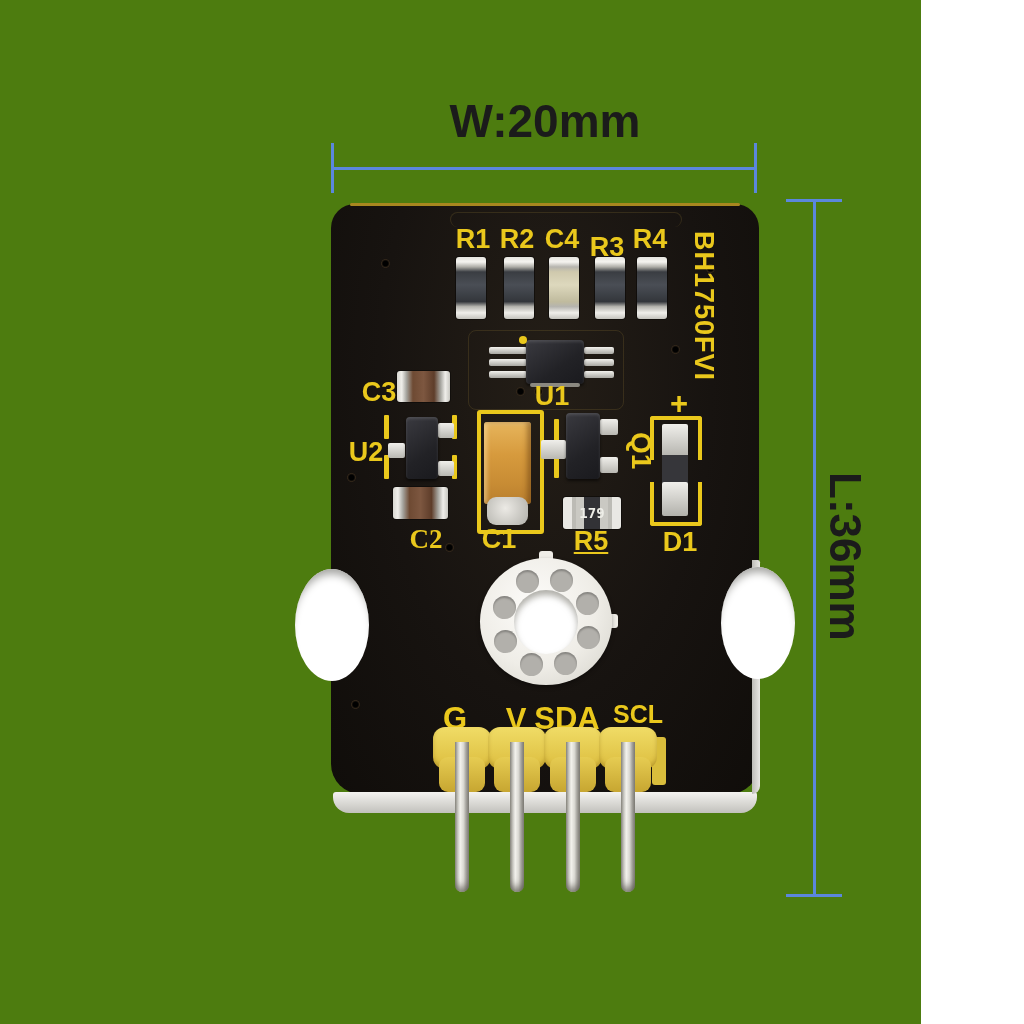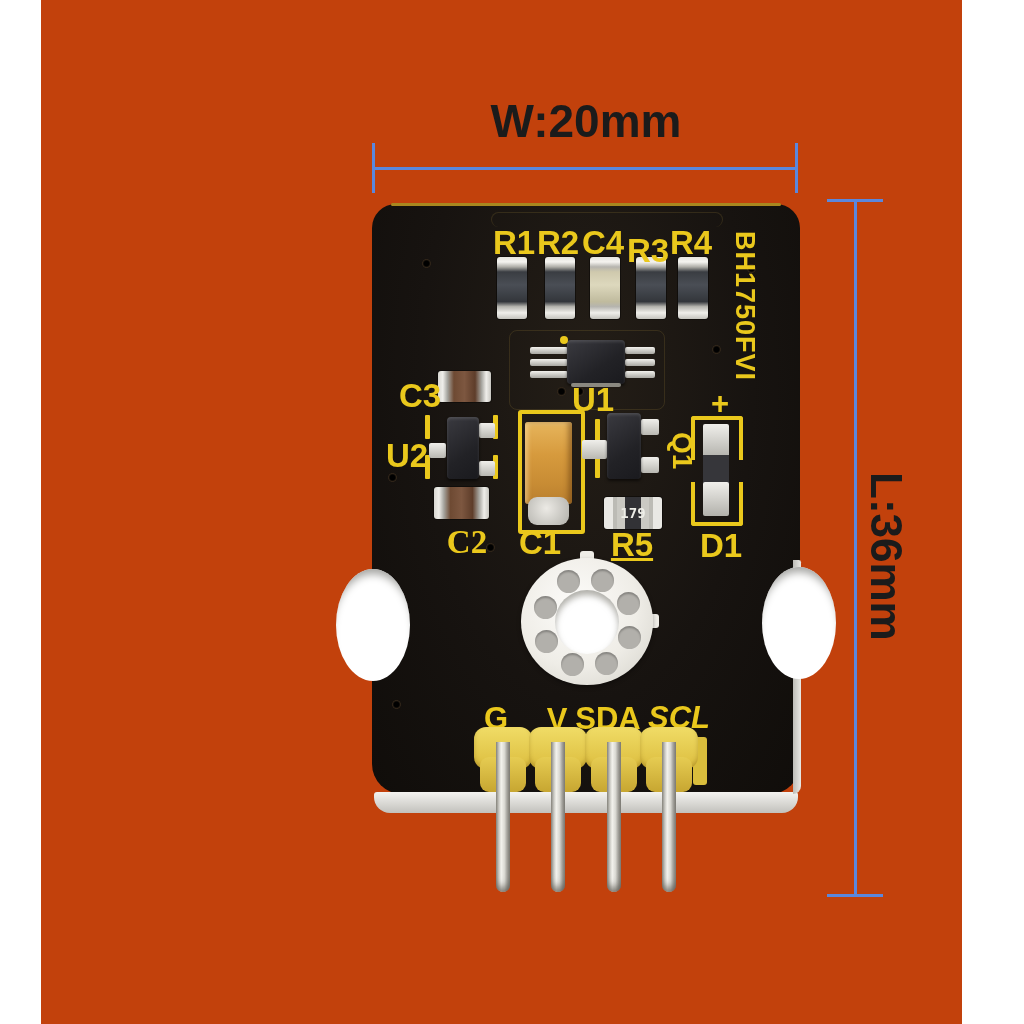--- a/index.html
+++ b/index.html
@@ -1,17 +1,17 @@
 <!DOCTYPE html>
 <html><head>
 <meta charset="utf-8">
 <style>
   html,body{margin:0;padding:0;background:#fff;}
-  .canvas{position:relative;width:921px;height:1024px;background:#c2410c;
-          font-family:"Liberation Sans",sans-serif;overflow:hidden;margin-left:41px;}
+  .canvas{position:relative;width:921px;height:1024px;background:#4d7c0f;
+          font-family:"Liberation Sans",sans-serif;overflow:hidden;}
 
   
   .dimlabel{position:absolute;color:#1b1b1b;font-weight:700;}
   #wlabel{left:331px;top:94px;width:428px;text-align:center;font-size:46px;letter-spacing:0;}
   #llabel{left:820px;top:472px;font-size:44px;writing-mode:vertical-rl;}
   .dline{position:absolute;background:#5b87dd;}
   #wline{left:331px;top:167px;width:426px;height:3px;}
   #wline::before,#wline::after{content:"";position:absolute;width:3px;height:50px;top:-24px;background:#5b87dd;}
   #wline::before{left:0}#wline::after{right:0}
   #lline{left:813px;top:199px;width:3px;height:698px;}
@@ -27,21 +27,21 @@
        background:linear-gradient(180deg,#f4f3f0,#c2c1bc);border-radius:3px 3px 16px 16px;z-index:2;}
   .right-edge{position:absolute;left:752px;top:560px;width:8px;height:234px;
        background:linear-gradient(90deg,#bdbcb7,#e9e8e4);border-radius:0 4px 14px 0;z-index:2;}
   .notch{position:absolute;width:74px;height:112px;background:#fff;border-radius:50%;z-index:3;
        box-shadow:inset 0 10px 8px -5px #a5a5a2;}
   #notch-left{left:295px;top:569px;}
   #notch-right{left:721px;top:567px;}
   .trace{position:absolute;border:1px solid rgba(190,160,70,.16);border-radius:8px;z-index:1;}
 
   
-  .lbl{position:absolute;color:#eac81c;font-weight:700;font-size:33px;transform:translateX(-50%);z-index:3;white-space:nowrap;}
+  .lbl{position:absolute;color:#eac81c;font-weight:700;font-size:27px;transform:translateX(-50%);z-index:3;white-space:nowrap;}
   .lbl.vert{transform:none;writing-mode:vertical-rl;}
   .silkbar{position:absolute;width:5px;background:#eac81c;border-radius:1px;z-index:2;}
 
   
   .res{position:absolute;width:30px;height:62px;border-radius:3px;z-index:2;
        box-shadow:0 0 0 1px rgba(0,0,0,.4);
        background:linear-gradient(180deg,#e6e5e0 0%,#f4f3ef 8%,#aeada7 16%,#3a3d42 24%,#4a4e55 45%,#33363b 72%,#b5b4ae 80%,#efeeea 90%,#c4c3bd 100%);}
   .res.cap{background:linear-gradient(180deg,#e6e5e0 0%,#f4f3ef 8%,#b5b4ae 16%,#cfc9ad 24%,#ddd8bd 45%,#c0bb9e 72%,#b5b4ae 80%,#efeeea 90%,#c4c3bd 100%);}
   .ccap{position:absolute;border-radius:3px;z-index:2;box-shadow:0 0 0 1px rgba(0,0,0,.35);
        background:linear-gradient(90deg,#d8d7d1 0%,#efeeea 9%,#a5a49e 18%,#6e4a33 30%,#7d5740 50%,#5e3d2a 70%,#a5a49e 82%,#efeeea 91%,#c8c7c1 100%);}
@@ -198,21 +198,21 @@
   <div class="rhole" style="left:494px;top:630px;"></div>
   <div class="rhole" style="left:493px;top:596px;"></div>
   <div class="rhole" style="left:516px;top:570px;"></div>
   <div class="rhole" style="left:550px;top:569px;"></div>
   <div class="rhole" style="left:576px;top:592px;"></div>
   <div class="ring-hole"></div>
 
   <div class="lbl" style="left:455px;top:701px;font-size:31px;">G</div>
   <div class="lbl" style="left:516px;top:702px;font-size:31px;">V</div>
   <div class="lbl" style="left:567px;top:701px;font-size:31px;">SDA</div>
-  <div class="lbl" style="left:638px;top:700px;font-size:31px;font-style:italic;">SCL</div>
+  <div class="lbl" style="left:638px;top:700px;font-size:25px;">SCL</div>
 
   <div class="htab"></div>
   <div class="hseg1" style="left:433px;"></div>
   <div class="hseg1" style="left:488px;"></div>
   <div class="hseg1" style="left:544px;"></div>
   <div class="hseg1" style="left:599px;"></div>
   <div class="hseg2" style="left:439px;"></div>
   <div class="hseg2" style="left:494px;"></div>
   <div class="hseg2" style="left:550px;"></div>
   <div class="hseg2" style="left:605px;"></div>

